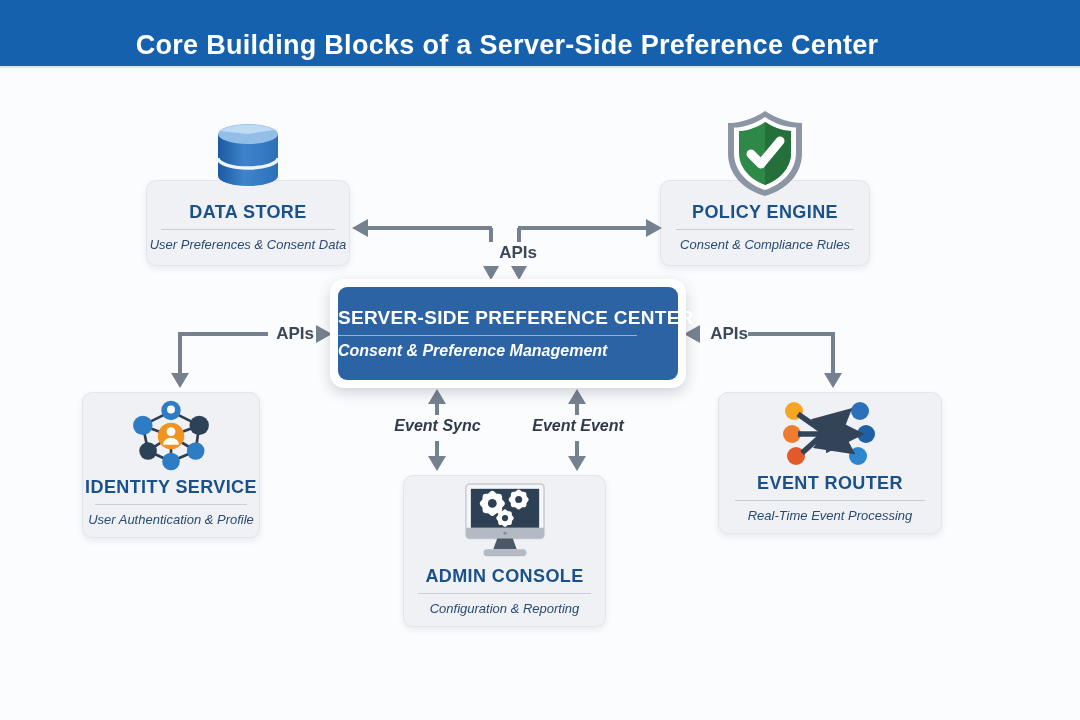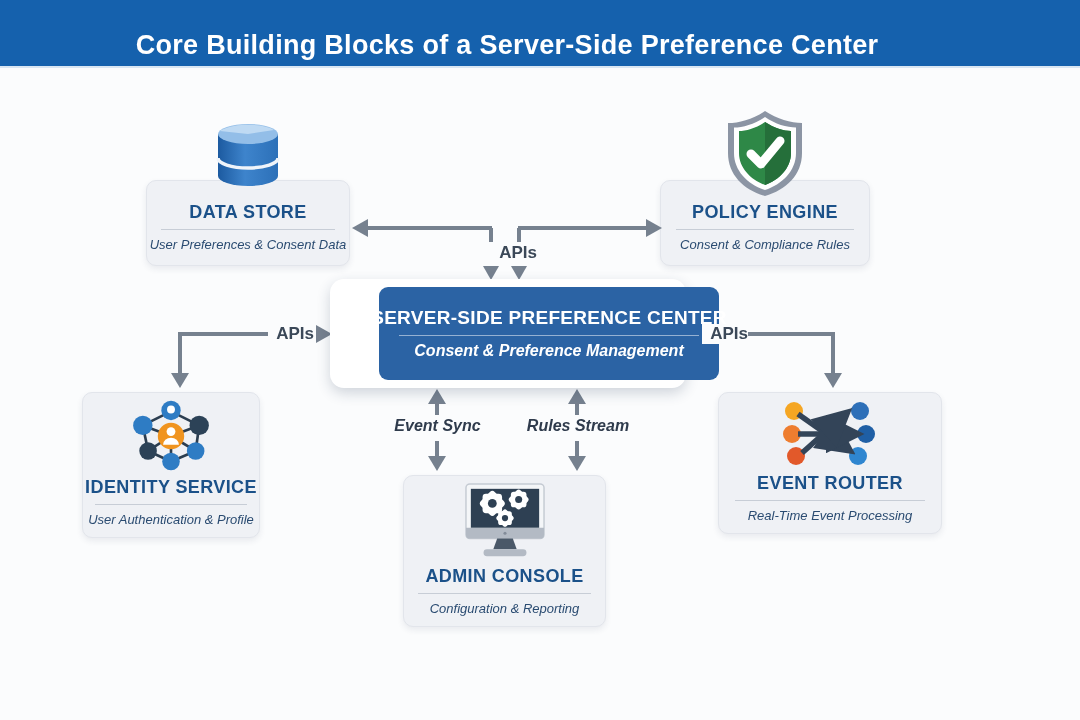--- a/index.html
+++ b/index.html
@@ -20,21 +20,21 @@
         border-radius:10px;box-shadow:0 3px 6px rgba(40,60,90,.09);
         display:flex;flex-direction:column;align-items:center;}
   .card-title{font-size:18px;font-weight:800;color:var(--title-blue);letter-spacing:.4px;white-space:nowrap;}
   .card-divider{height:1px;background:#C7CDD6;width:86%;margin:6px 0 7px 0;}
   .card-sub{font-size:13px;font-style:italic;font-weight:500;color:var(--sub-blue);white-space:nowrap;}
   .floating-icon{position:absolute;z-index:3;}
   .card-icon{margin-top:6px;}
   .center-outer{position:absolute;left:330px;top:279px;width:356px;height:109px;background:#fff;
                 border-radius:14px;box-shadow:0 5px 14px rgba(30,50,80,.20);padding:8px;z-index:2;}
   .center-inner{width:100%;height:100%;background:#2B63A4;border-radius:9px;
-                display:flex;flex-direction:column;align-items:center;justify-content:center;margin-left:41px;}
+                display:flex;flex-direction:column;align-items:flex-start;justify-content:center;}
   .center-title{color:#fff;font-size:19px;font-weight:800;letter-spacing:.3px;white-space:nowrap;}
   .center-divider{height:1px;background:rgba(255,255,255,.5);width:88%;margin:6px 0;}
   .center-sub{color:#fff;font-size:16px;font-weight:600;font-style:italic;white-space:nowrap;}
   .hline,.vline{position:absolute;background:var(--arrow);z-index:1;}
   .hline{height:4px;}
   .vline{width:4px;}
   .arr{position:absolute;width:0;height:0;z-index:1;}
   .arr-left{border-top:9px solid transparent;border-bottom:9px solid transparent;border-right:16px solid var(--arrow);}
   .arr-right{border-top:9px solid transparent;border-bottom:9px solid transparent;border-left:16px solid var(--arrow);}
   .arr-up{border-left:9px solid transparent;border-right:9px solid transparent;border-bottom:15px solid var(--arrow);}
@@ -123,21 +123,21 @@
   <div class="arr arr-down" style="left:824px;top:373px;"></div>
 
   <div class="arr arr-up" style="left:428px;top:389px;"></div>
   <div class="vline" style="left:435px;top:403px;height:12px;"></div>
   <div class="conn-label-italic" style="left:380px;top:417px;width:115px;">Event Sync</div>
   <div class="vline" style="left:435px;top:441px;height:15px;"></div>
   <div class="arr arr-down" style="left:428px;top:456px;"></div>
 
   <div class="arr arr-up" style="left:568px;top:389px;"></div>
   <div class="vline" style="left:575px;top:403px;height:12px;"></div>
-  <div class="conn-label-italic" style="left:517px;top:417px;width:122px;">Rules Stream</div>
+  <div class="conn-label-italic" style="left:517px;top:417px;width:122px;">Event Event</div>
   <div class="vline" style="left:575px;top:441px;height:15px;"></div>
   <div class="arr arr-down" style="left:568px;top:456px;"></div>
 
   <div class="card" style="left:82px;top:392px;width:178px;height:146px;">
     <div class="card-icon">
       <svg width="104" height="74" viewBox="0 0 104 84">
         <g stroke="#2C3E50" stroke-width="3">
           <line x1="52" y1="14" x2="20" y2="30"></line>
             <line x1="52" y1="14" x2="84" y2="30"></line>
           <line x1="20" y1="30" x2="26" y2="59"></line>

